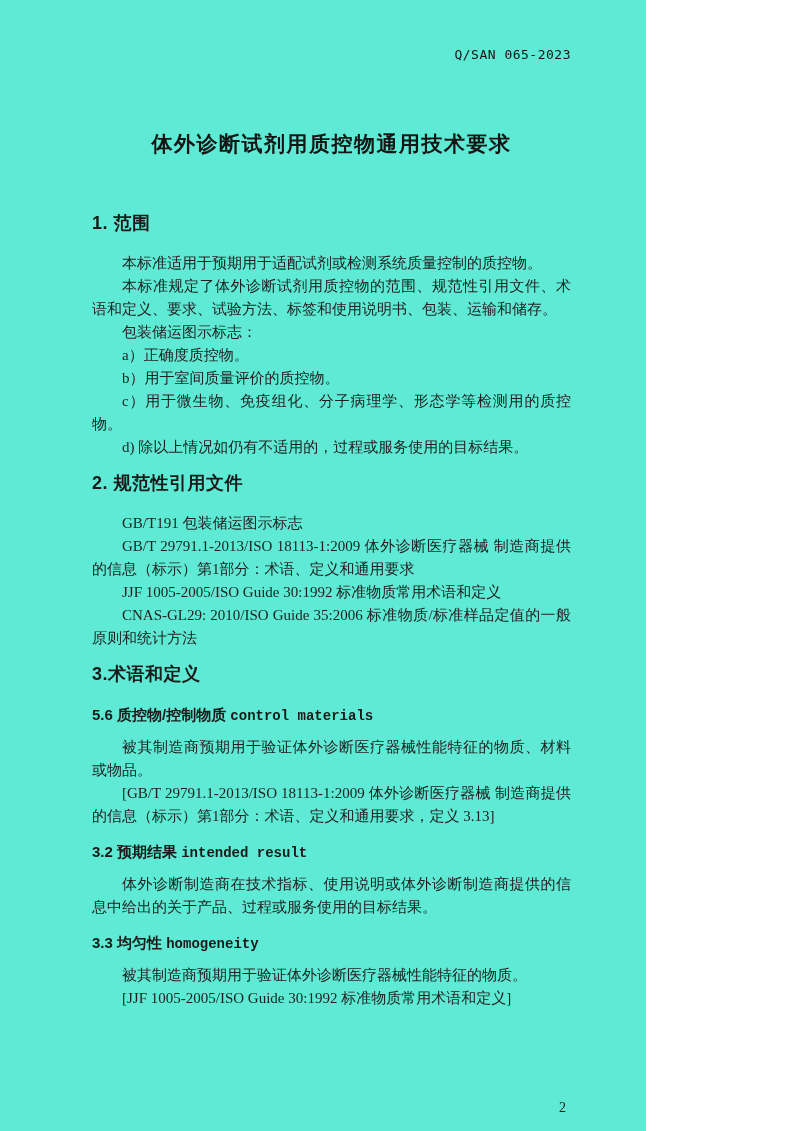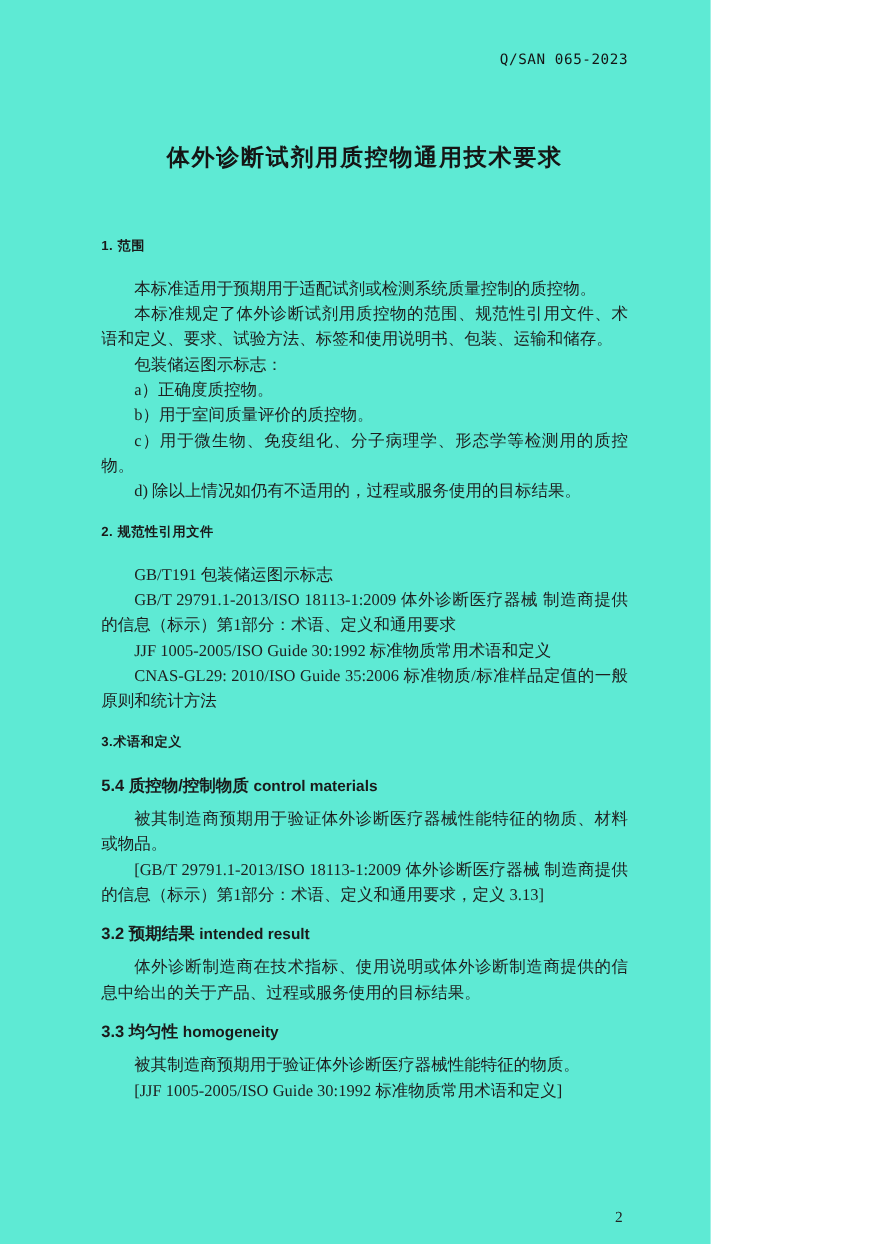--- a/index.html
+++ b/index.html
@@ -32,40 +32,40 @@
     text-align: center;
     font-family: "Liberation Sans", "DejaVu Sans", sans-serif;
     font-size: 21px;
     font-weight: 700;
     line-height: 30px;
     letter-spacing: 1.5px;
     color: #151515;
   }
   h2.sec-heading {
     font-family: "Liberation Sans", "DejaVu Sans", sans-serif;
-    font-size: 12px;
+    font-size: 18px;
     font-weight: 700;
     line-height: 23px;
     margin: 13px 0 17px 0;
     color: #1a1a1a;
     letter-spacing: 0.5px;
   }
   h2.sec-heading.first {
     margin-top: 53px;
   }
   h3.term-heading {
     font-family: "Liberation Sans", "DejaVu Sans", sans-serif;
     font-size: 15px;
     font-weight: 700;
     line-height: 23px;
     margin: 12px 0 8px 0;
     color: #1a1a1a;
   }
   h3.term-heading .en {
-    font-family: Liberation Sans, sans-serif;
+    font-family: Liberation Mono, monospace;
     font-size: 14px;
     font-weight: 700;
   }
   p.body-para {
     margin: 0;
     text-indent: 2em;
     text-align: justify;
     color: #1f1f1f;
   }
   .page-number {
@@ -98,21 +98,21 @@
 
   <h2 class="sec-heading">2. 规范性引用文件</h2>
 
   <p class="body-para">GB/T191 包装储运图示标志</p>
   <p class="body-para">GB/T 29791.1-2013/ISO 18113-1:2009 体外诊断医疗器械 制造商提供的信息（标示）第1部分：术语、定义和通用要求</p>
   <p class="body-para">JJF 1005-2005/ISO Guide 30:1992 标准物质常用术语和定义</p>
   <p class="body-para">CNAS-GL29: 2010/ISO Guide 35:2006 标准物质/标准样品定值的一般原则和统计方法</p>
 
   <h2 class="sec-heading">3.术语和定义</h2>
 
-  <h3 class="term-heading"><span>5.4 质控物/控制物质</span>&nbsp;<span class="en">control materials</span></h3>
+  <h3 class="term-heading"><span>5.6 质控物/控制物质</span>&nbsp;<span class="en">control materials</span></h3>
   <p class="body-para">被其制造商预期用于验证体外诊断医疗器械性能特征的物质、材料或物品。</p>
   <p class="body-para">[GB/T 29791.1-2013/ISO 18113-1:2009 体外诊断医疗器械 制造商提供的信息（标示）第1部分：术语、定义和通用要求，定义 3.13]</p>
 
   <h3 class="term-heading"><span>3.2 预期结果</span>&nbsp;<span class="en">intended result</span></h3>
   <p class="body-para">体外诊断制造商在技术指标、使用说明或体外诊断制造商提供的信息中给出的关于产品、过程或服务使用的目标结果。</p>
 
   <h3 class="term-heading"><span>3.3 均匀性</span>&nbsp;<span class="en">homogeneity</span></h3>
   <p class="body-para">被其制造商预期用于验证体外诊断医疗器械性能特征的物质。</p>
   <p class="body-para">[JJF 1005-2005/ISO Guide 30:1992 标准物质常用术语和定义]</p>
 

